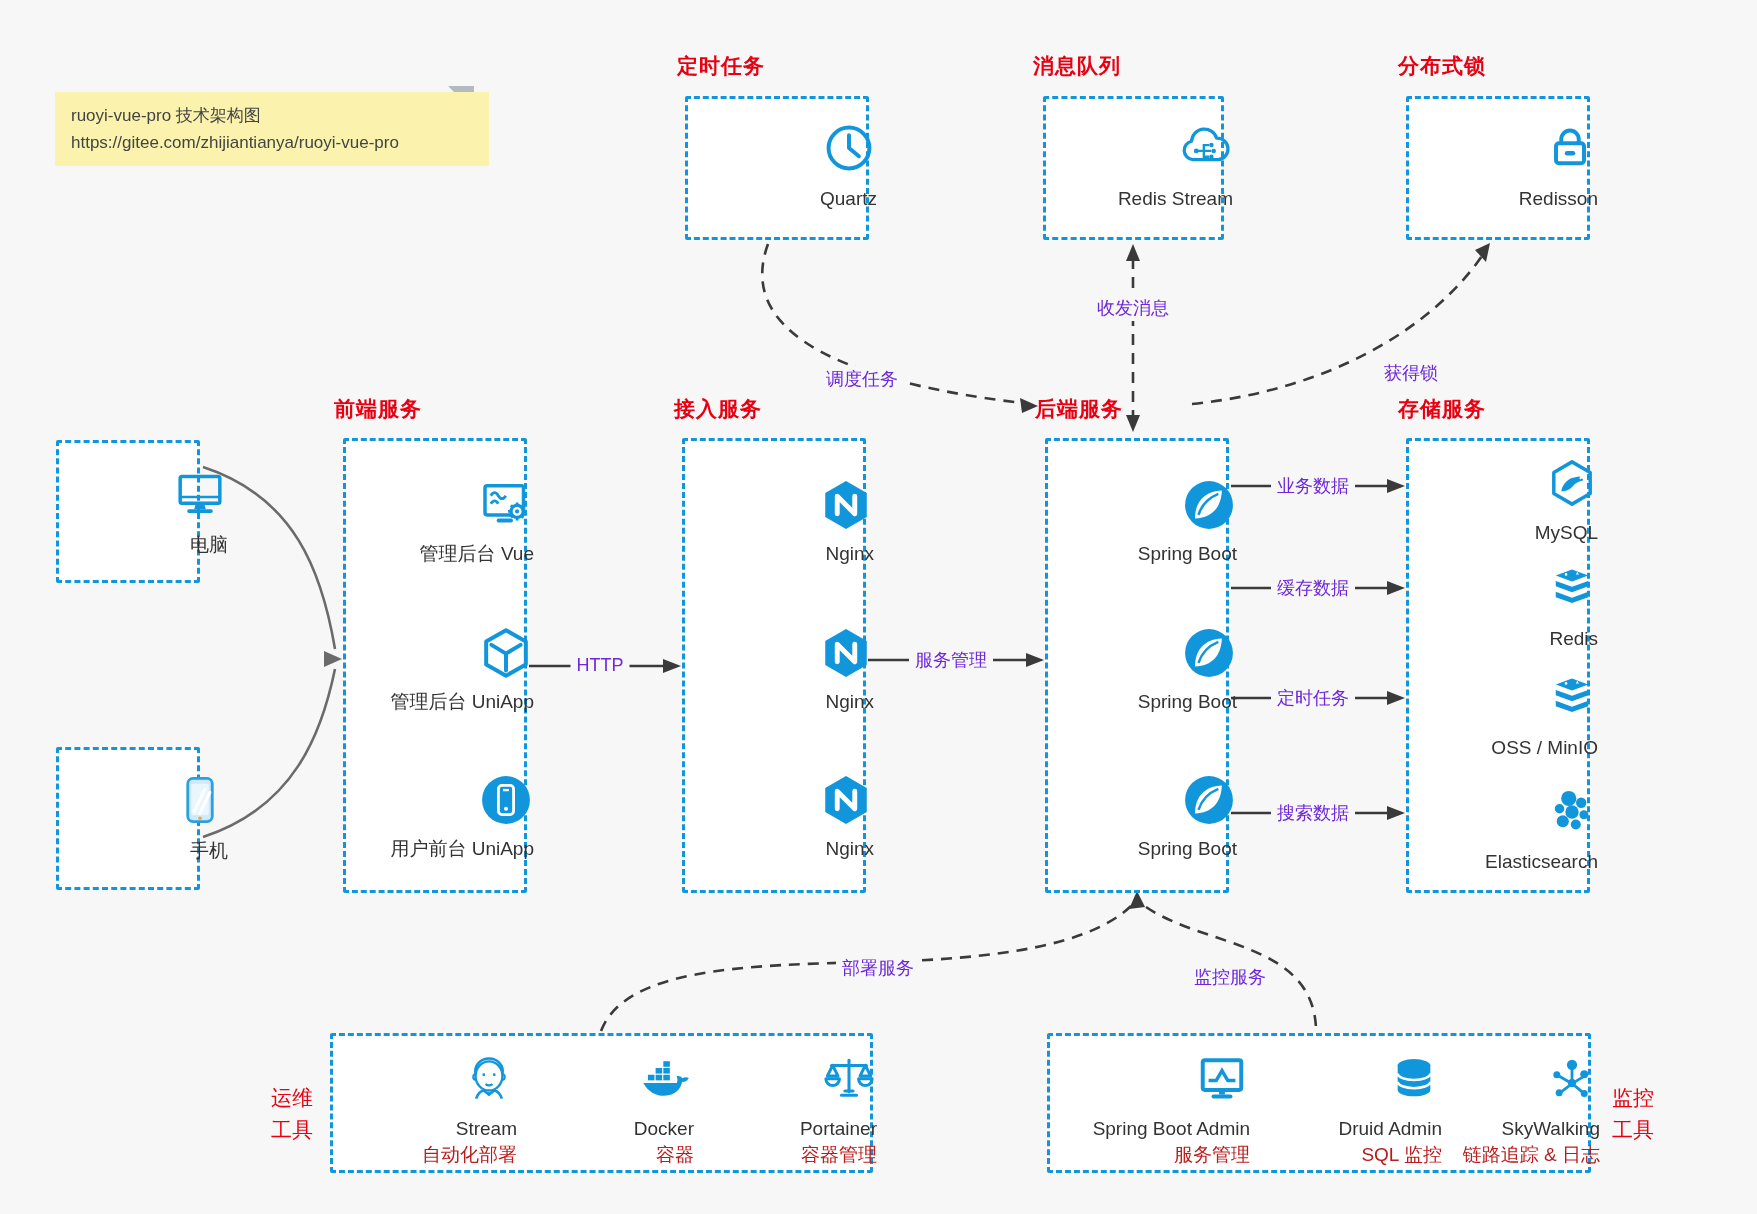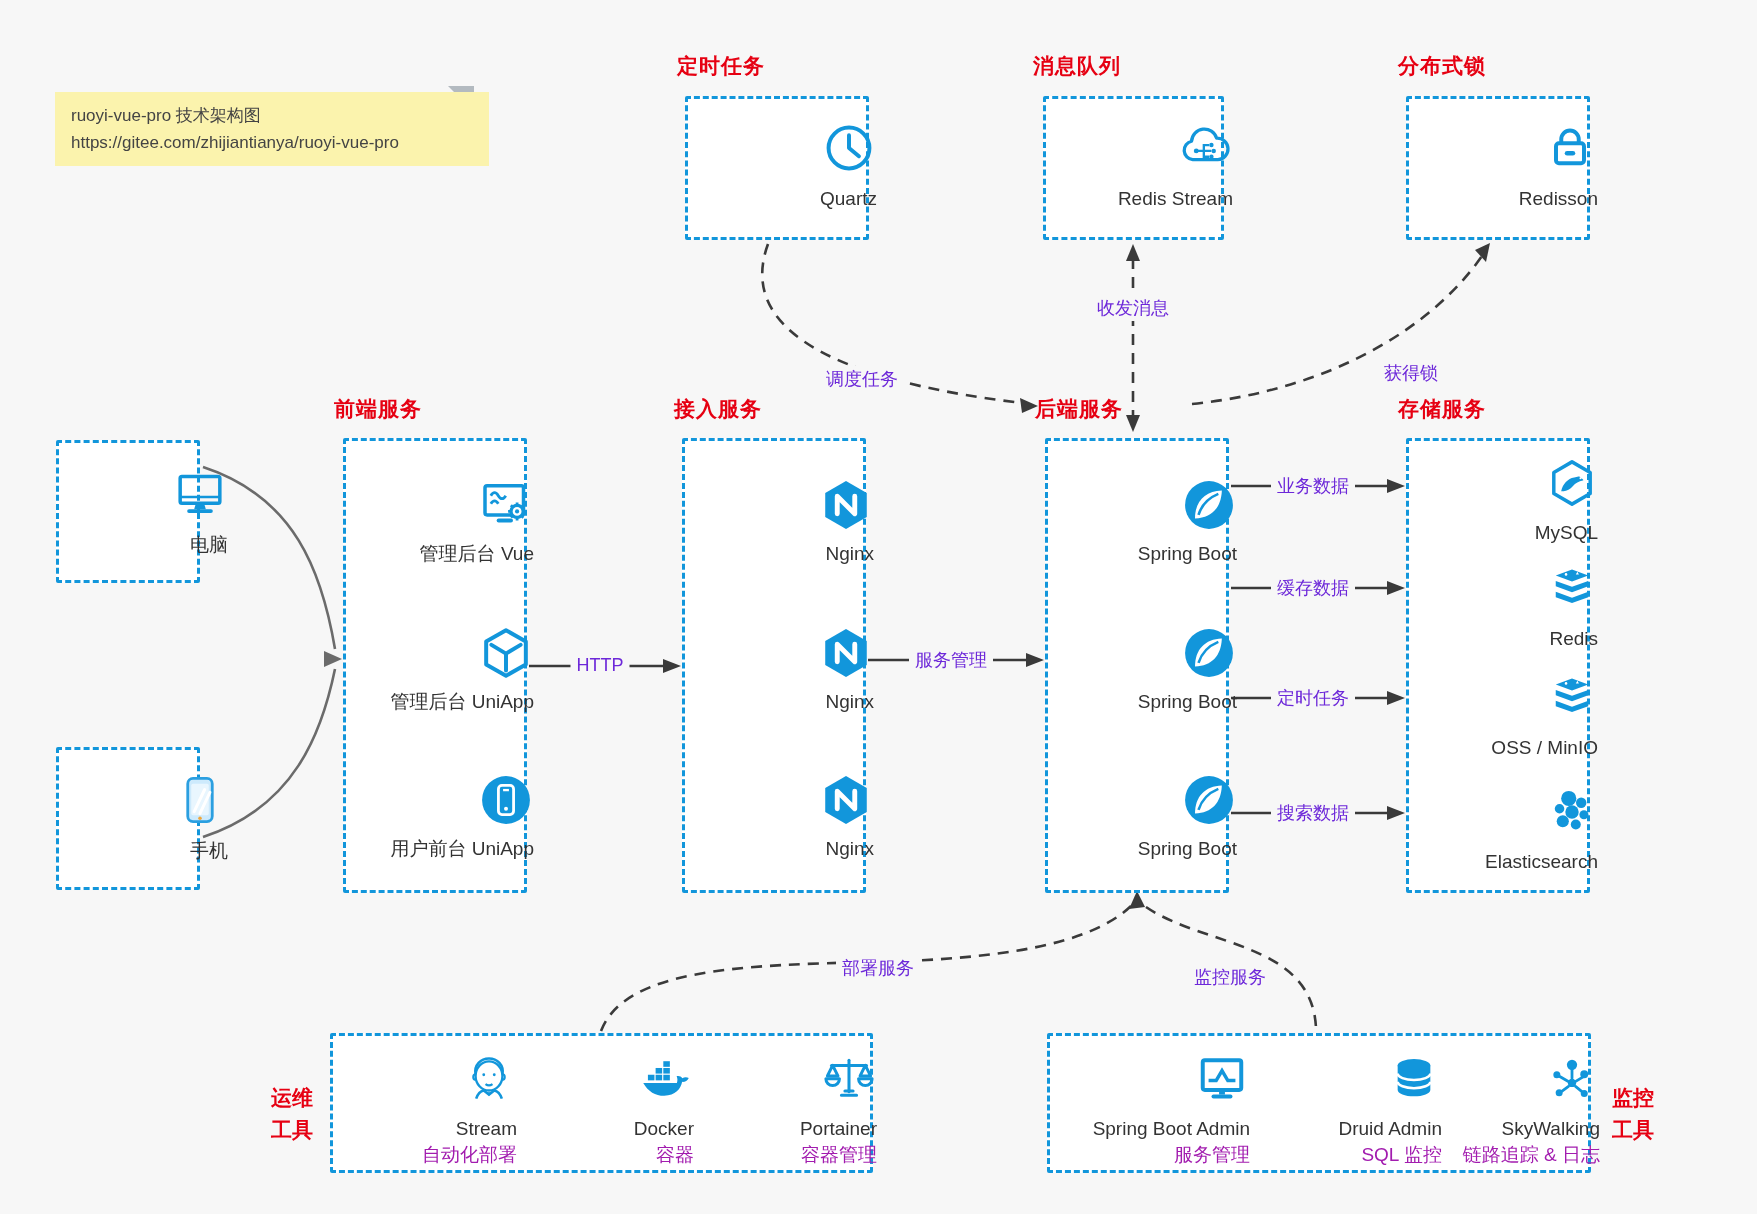--- a/index.html
+++ b/index.html
@@ -2,30 +2,30 @@
 <html><head>
 <meta charset="utf-8">
 <style>
   html,body{margin:0;padding:0;background:#f7f7f7;}
   #canvas{position:relative;width:1757px;height:1214px;background:#f7f7f7;overflow:hidden;
           font-family:"Liberation Sans","DejaVu Sans",sans-serif;}
   #connector-layer{position:absolute;left:0;top:0;z-index:1;}
   .dbox{position:absolute;border:3px dashed #1296db;background:#ffffff;box-sizing:border-box;z-index:2;border-radius:2px;}
   .col-title{position:absolute;width:200px;font-size:21px;font-weight:bold;
              color:#e60012;letter-spacing:1px;z-index:4;white-space:nowrap;}
-  .side-title{position:absolute;width:100px;text-align:center;font-size:21px;font-weight:bold;
+  .side-title{position:absolute;width:100px;text-align:center;font-size:21px;font-weight:normal;
               color:#e60012;line-height:1.5;z-index:4;}
   .node{position:absolute;width:200px;display:flex;flex-direction:column;align-items:flex-end;z-index:3;}
   .ic{width:56px;height:56px;}
   .ic.sm{width:52px;height:52px;}
   .ic svg{width:100%;height:100%;display:block;}
   .lbl{margin-top:10px;font-size:19px;color:#333;white-space:nowrap;line-height:1.2;}
   .node.gap12 .lbl{margin-top:12px;}
   .node.gap13 .lbl{margin-top:13px;}
-  .lbl2{margin-top:3px;font-size:19px;color:#a21caf;white-space:nowrap;line-height:1.2;}
+  .lbl2{margin-top:3px;font-size:19px;color:#b91c1c;white-space:nowrap;line-height:1.2;}
   .edge-label{position:absolute;transform:translate(-50%,-50%);background:#f7f7f7;color:#6d28d9;
               font-size:18px;padding:1px 6px;white-space:nowrap;z-index:4;}
   .note{position:absolute;left:55px;top:92px;width:402px;background:#fbf3ad;padding:10px 16px;
         font-size:17px;color:#444;line-height:1.6;z-index:3;}
   .note-corner{position:absolute;left:448px;top:86px;width:0;height:0;z-index:2;
                border-right:26px solid #b3bac0;border-bottom:26px solid transparent;}
 </style>
 </head>
 <body>
 

